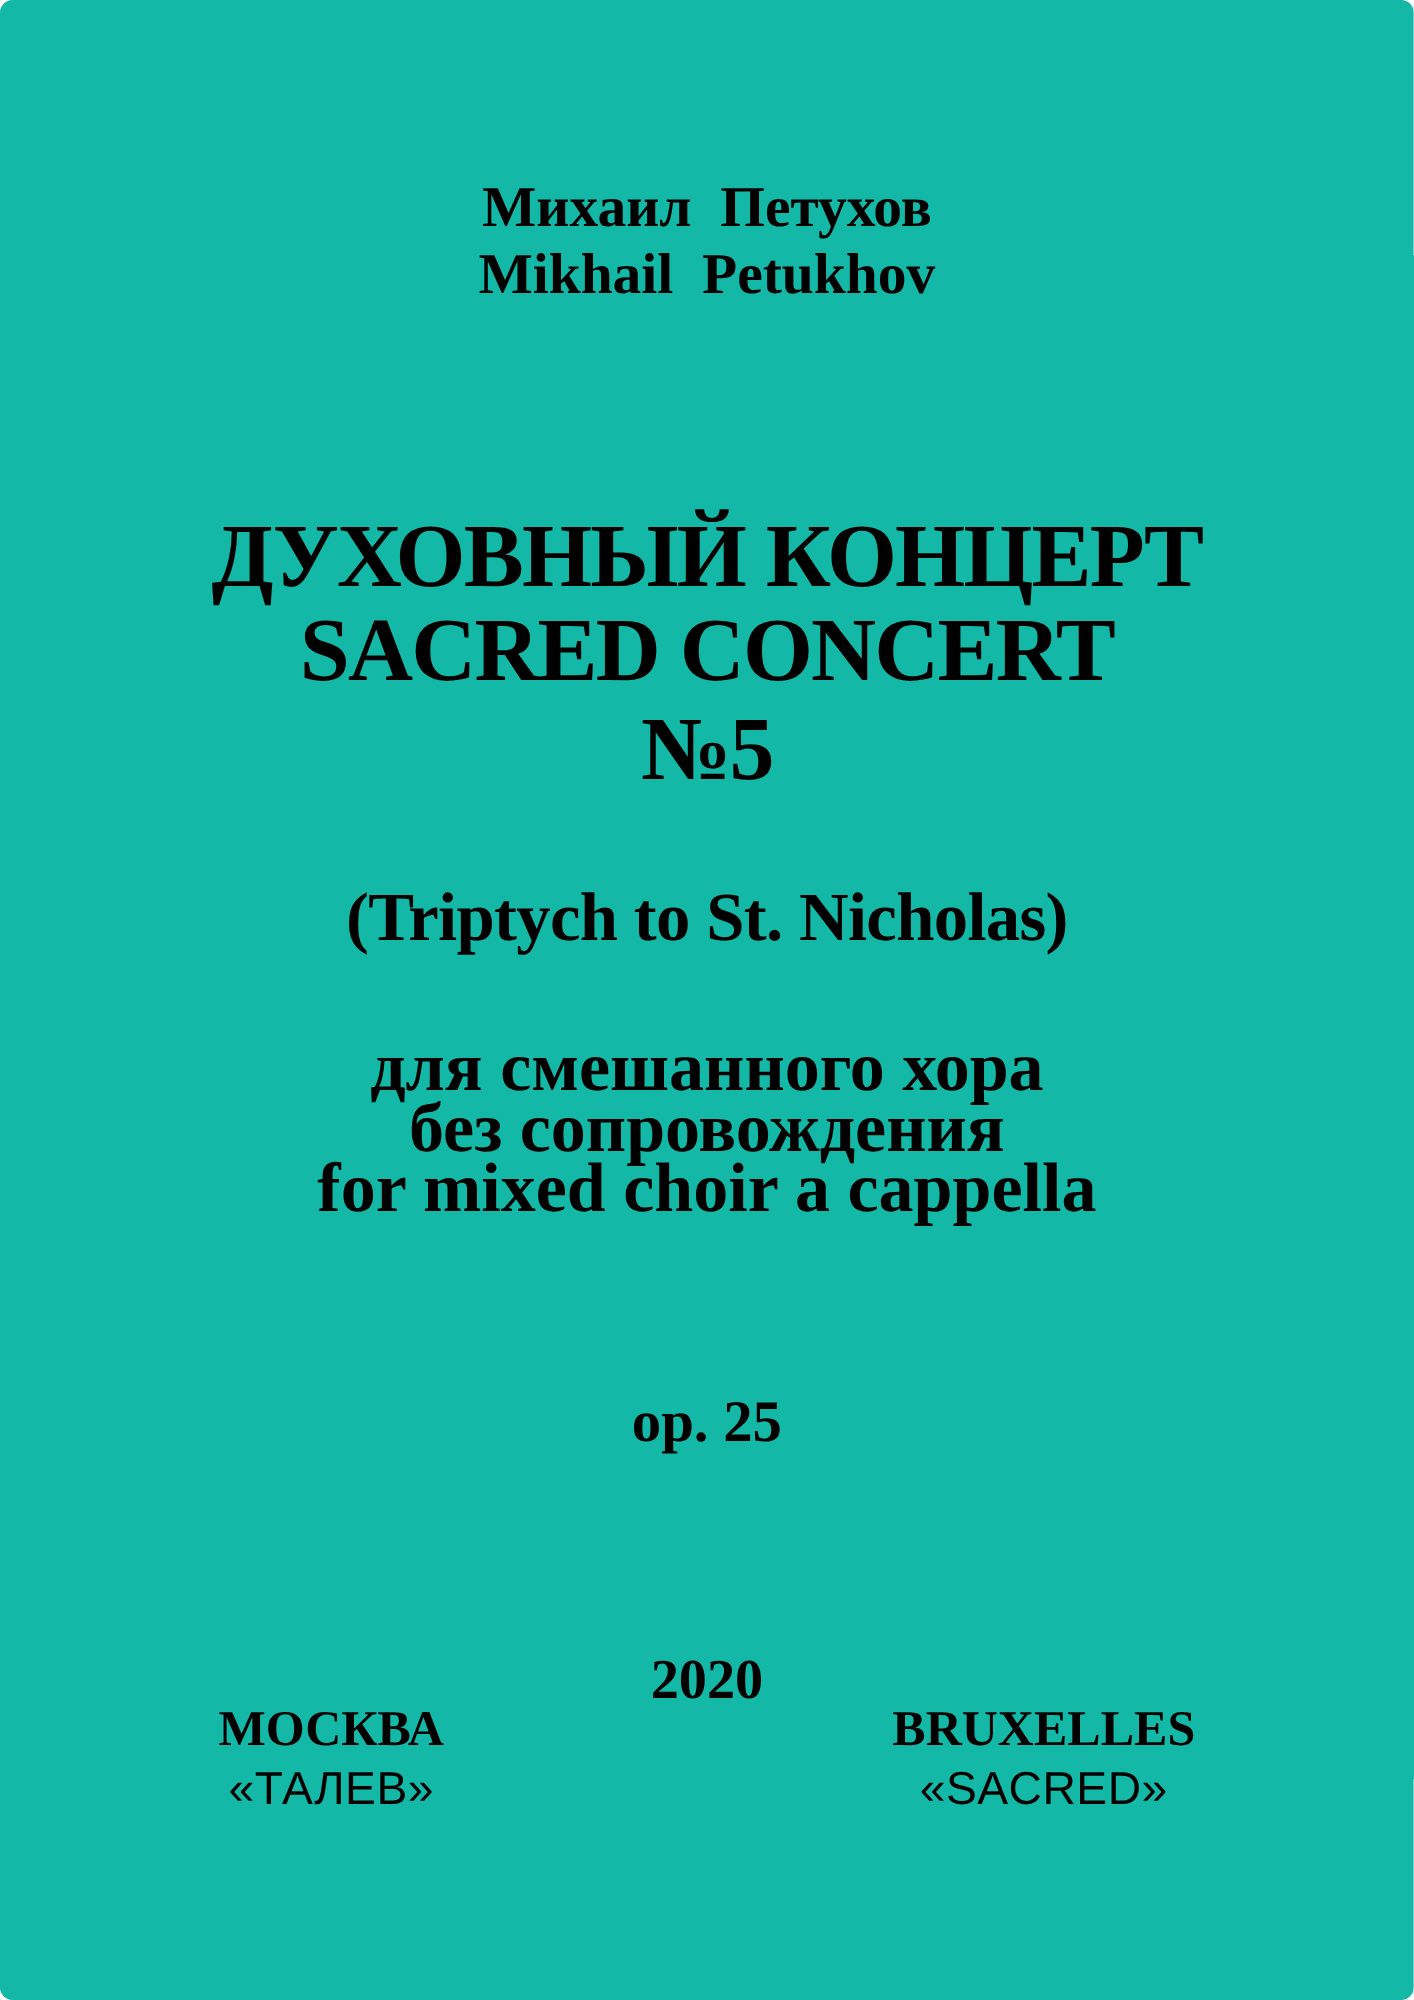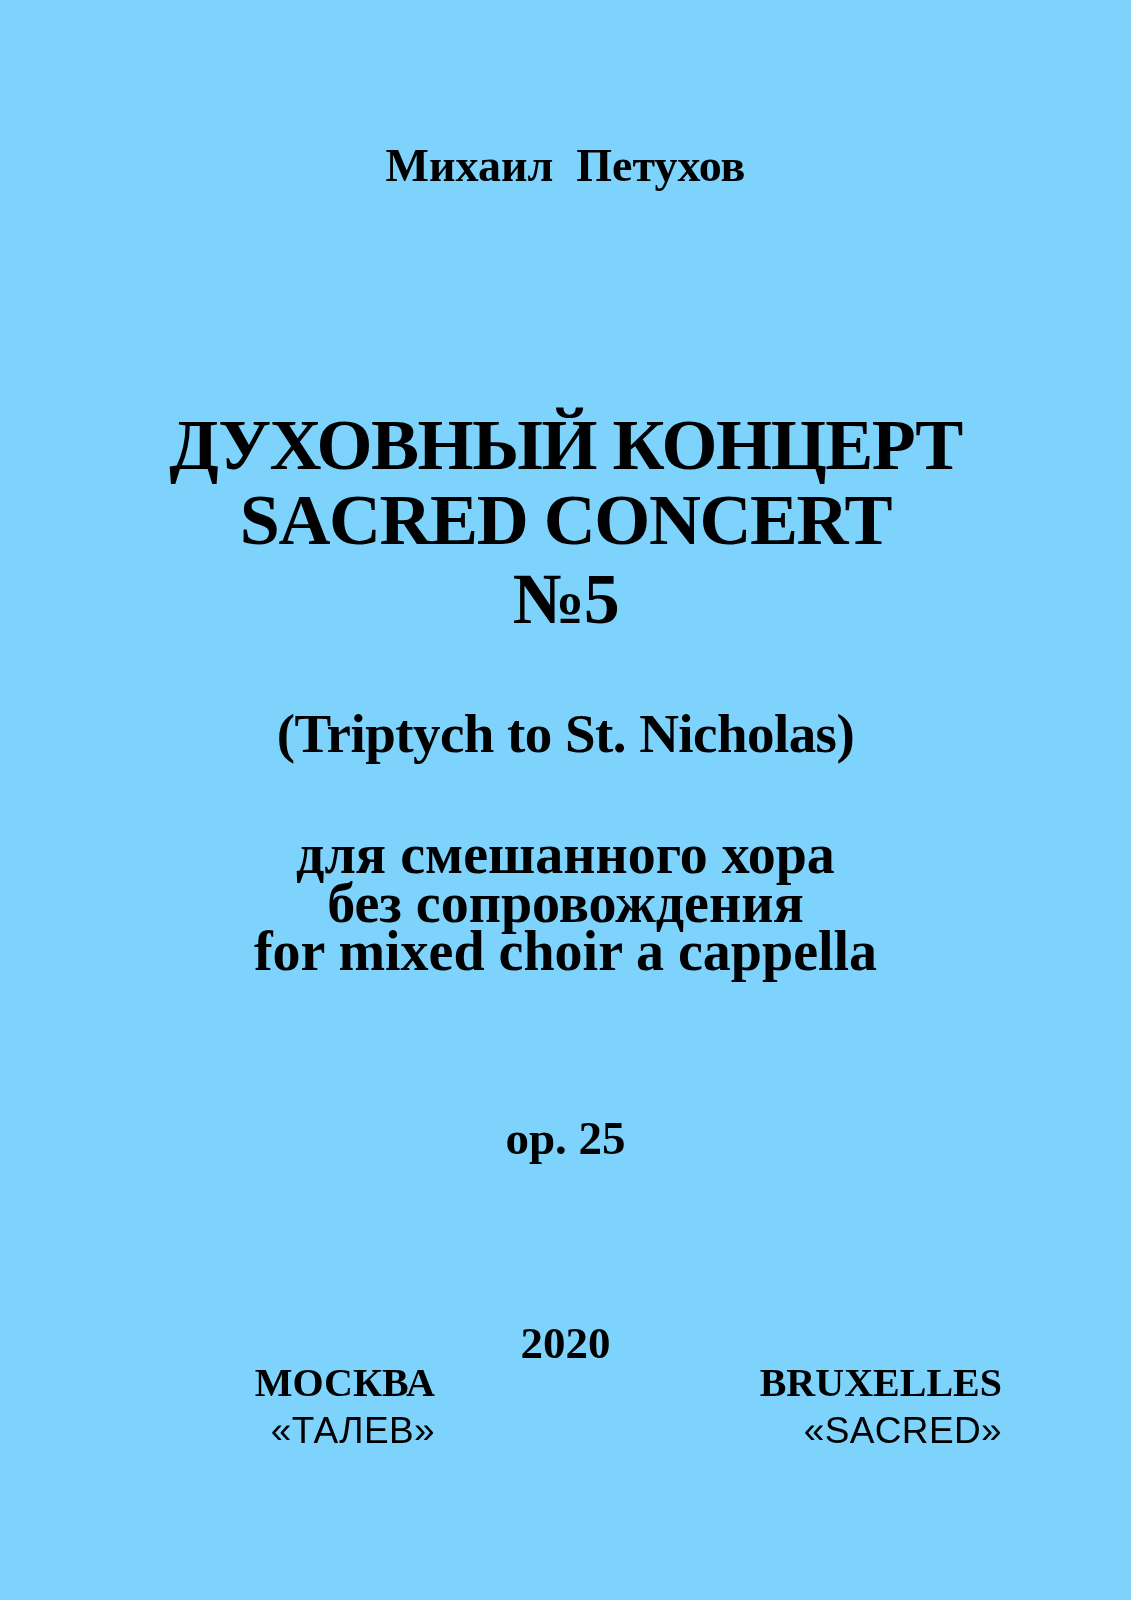--- a/index.html
+++ b/index.html
@@ -4,24 +4,25 @@
 <style>
   html, body {
     margin: 0;
     padding: 0;
     background: #ffffff;
   }
   .page {
     position: relative;
     width: 1131px;
     height: 1600px;
-    background: #7dd3fc;
+    background: #14b8a6;
     color: #000000;
     font-family: "Liberation Serif", serif;
     overflow: hidden;
+    border-radius: 10px;
   }
   .line {
     position: absolute;
     left: 0;
     width: 100%;
     text-align: center;
     line-height: 1;
     white-space: pre; 
   }
   .author {
@@ -46,21 +47,21 @@
     font-size: 47px;
     font-weight: bold;
     margin-top: 28px;
   }
   .year {
     font-size: 45px;
     font-weight: bold;
   }
   .col {
     position: absolute;
-    text-align: right;
+    text-align: center;
     line-height: 1;
     white-space: pre;
   }
   .col-left  { left: 95px;  width: 340px; }
   .col-right { left: 668px; width: 334px; }
   .city {
     font-size: 40px;
     font-weight: bold;
     top: 1363px;
   }
@@ -72,20 +73,21 @@
     letter-spacing: 0.01em;
   }
 </style>
 </head>
 <body>
 
 <div class="page">
 
   <div class="line author" style="top:143px">Михаил  Петухов</div>
 
+  <div class="line author" style="top:196px">Mikhail  Petukhov</div>
 
   <div class="line title-main" style="top:409px">ДУХОВНЫЙ КОНЦЕРТ</div>
 
   <div class="line title-main" style="top:484px">SACRED CONCERT</div>
 
   <div class="line title-main" style="top:563px">№5</div>
 
 
   <div class="line title-sub" style="top:706px">(Triptych to St. Nicholas)</div>
 

